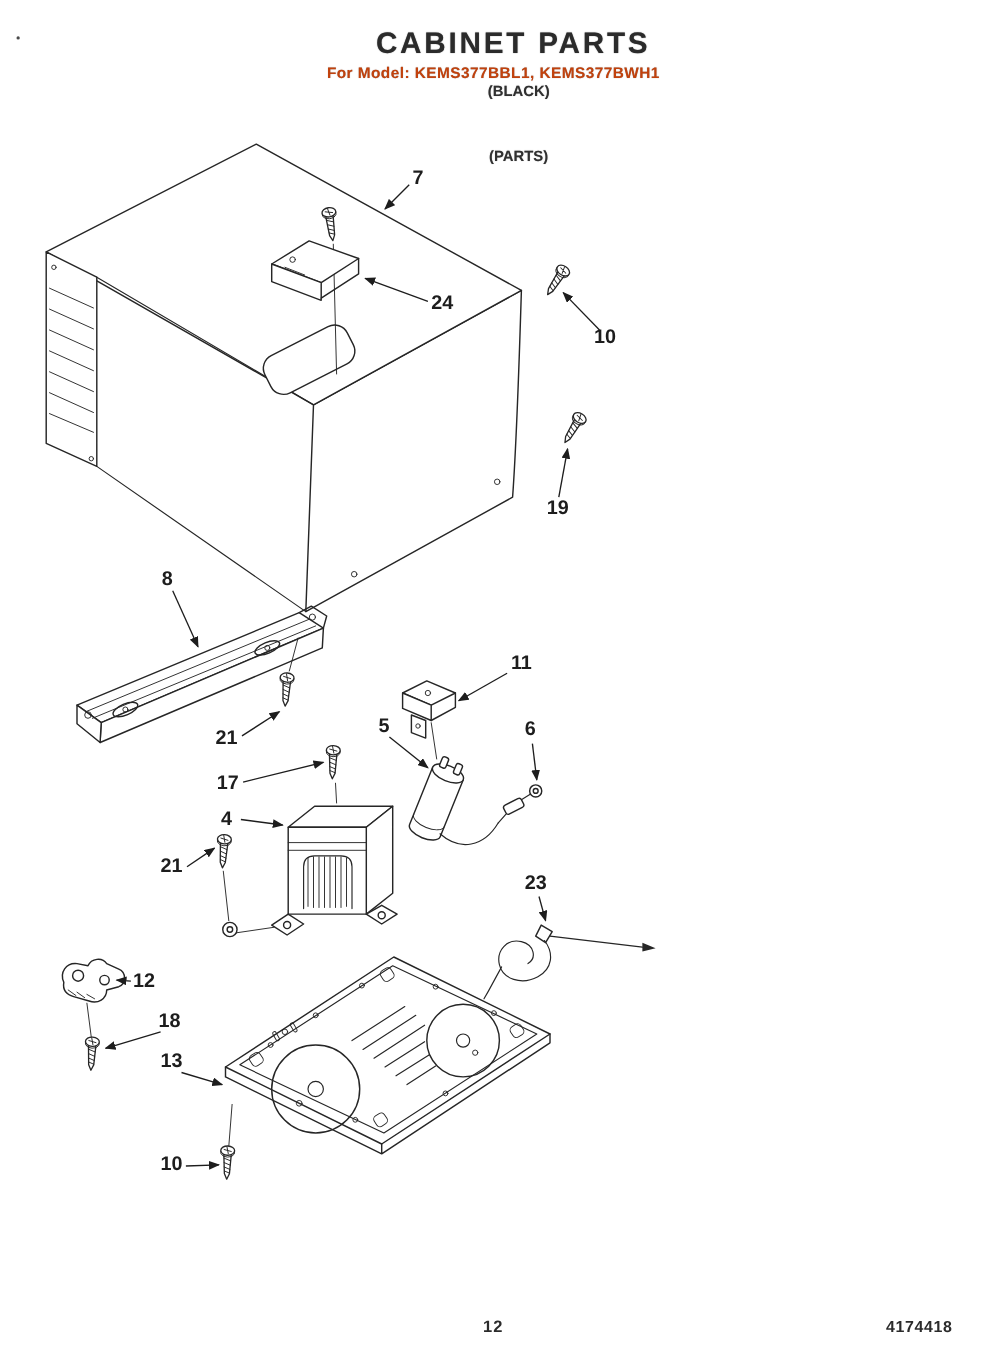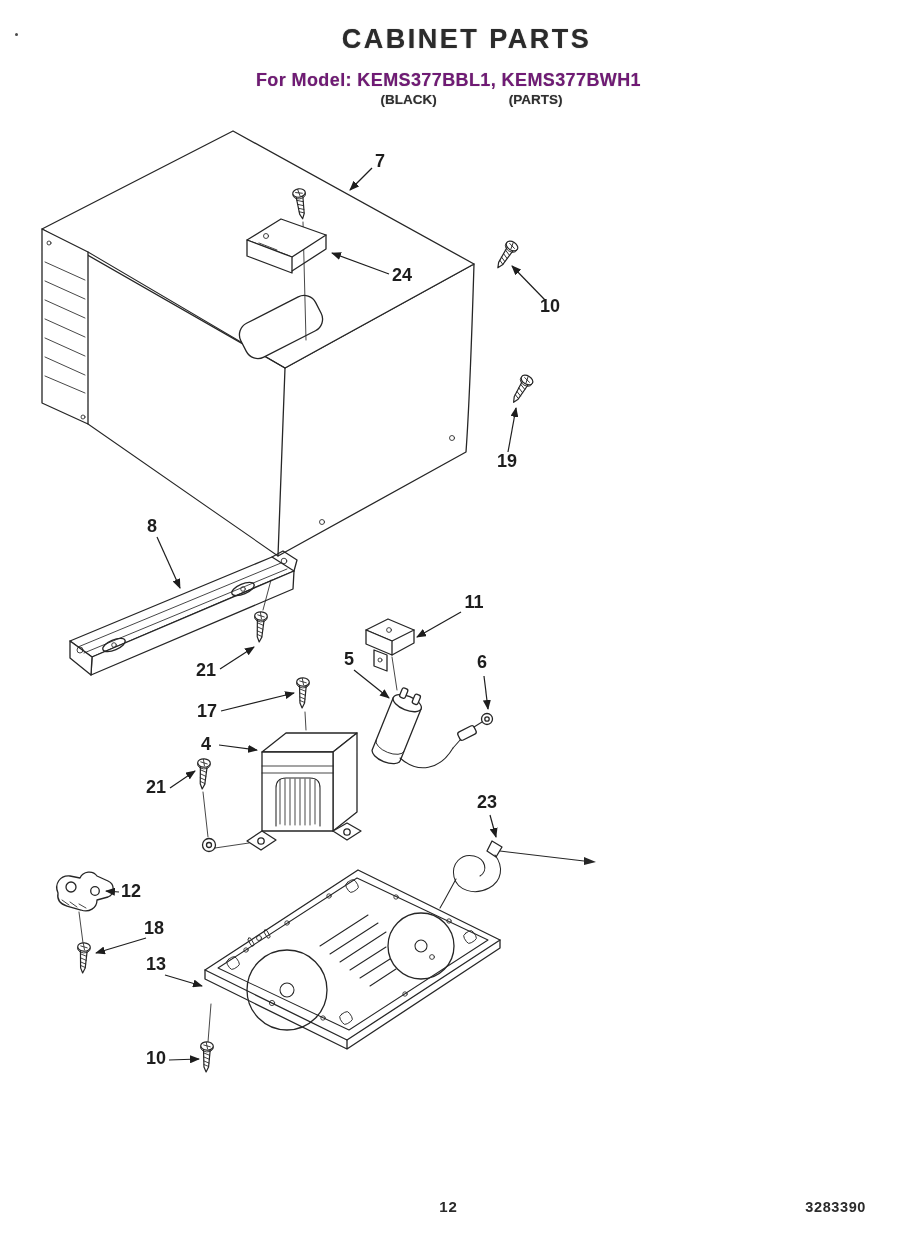--- a/index.html
+++ b/index.html
@@ -2,24 +2,24 @@
 <html><head>
 <meta charset="utf-8">
 <title>Cabinet Parts Diagram</title>
 <style>
   html,body{margin:0;padding:0;background:#ffffff;}
   .page{position:relative;width:897px;height:1239px;background:#ffffff;overflow:hidden;
         font-family:"Liberation Sans", sans-serif;color:#1c1c1c;}
   .hdr{position:absolute;top:24px;left:0;width:100%;text-align:center;}
   .hdr-title{font-size:27px;font-weight:800;letter-spacing:2.5px;color:#2b2b2b;
              text-shadow:0 0 1px rgba(50,50,50,.65);padding-left:36px;}
-  .hdr-model{margin-top:15px;font-size:18px;font-weight:700;letter-spacing:.4px;color:#701a75;
+  .hdr-model{margin-top:3px;font-size:14px;font-weight:700;letter-spacing:.4px;color:#c2410c;
              text-shadow:0 0 .8px rgba(50,50,50,.5);}
-  .hdr-finishes{display:flex;justify-content:center;gap:72px;padding-left:46px;margin-top:1px;
-             font-size:13.5px;font-weight:700;color:#303030;text-shadow:0 0 .8px rgba(50,50,50,.5);}
+  .hdr-finishes{display:flex;justify-content:center;gap:44px;padding-left:46px;margin-top:1px;
+             font-size:13.5px;font-weight:700;color:#303030;text-shadow:0 0 .8px rgba(50,50,50,.5);flex-direction:column;}
   .diagram{position:absolute;left:0;top:0;}
   .ftr-page{position:absolute;top:1198px;left:0;width:100%;text-align:center;
             font-size:15px;font-weight:600;letter-spacing:1px;color:#2b2b2b;}
   .ftr-doc{position:absolute;top:1199px;right:31px;font-size:14.5px;font-weight:700;
            letter-spacing:.6px;color:#2b2b2b;}
   .stray{position:absolute;left:15px;top:33px;width:3px;height:3px;border-radius:50%;background:#4a4a4a;}
   
   .ln{stroke:#262626;fill:none;stroke-width:1.3;stroke-linecap:round;stroke-linejoin:round;}
   .fw{fill:#ffffff;}
   .thin{stroke-width:.85;}
@@ -250,15 +250,15 @@
       <text class="lbl" x="156" y="793" text-anchor="middle">21</text>
       <text class="lbl" x="487" y="808" text-anchor="middle">23</text>
       <text class="lbl" x="131" y="897" text-anchor="middle">12</text>
       <text class="lbl" x="154" y="934" text-anchor="middle">18</text>
       <text class="lbl" x="156" y="970" text-anchor="middle">13</text>
       <text class="lbl" x="156" y="1064" text-anchor="middle">10</text>
     </g>
   </svg>
 
   <div class="ftr-page">12</div>
-  <div class="ftr-doc">3283390</div>
+  <div class="ftr-doc">4174418</div>
 
 </div>
 
 </body></html>

